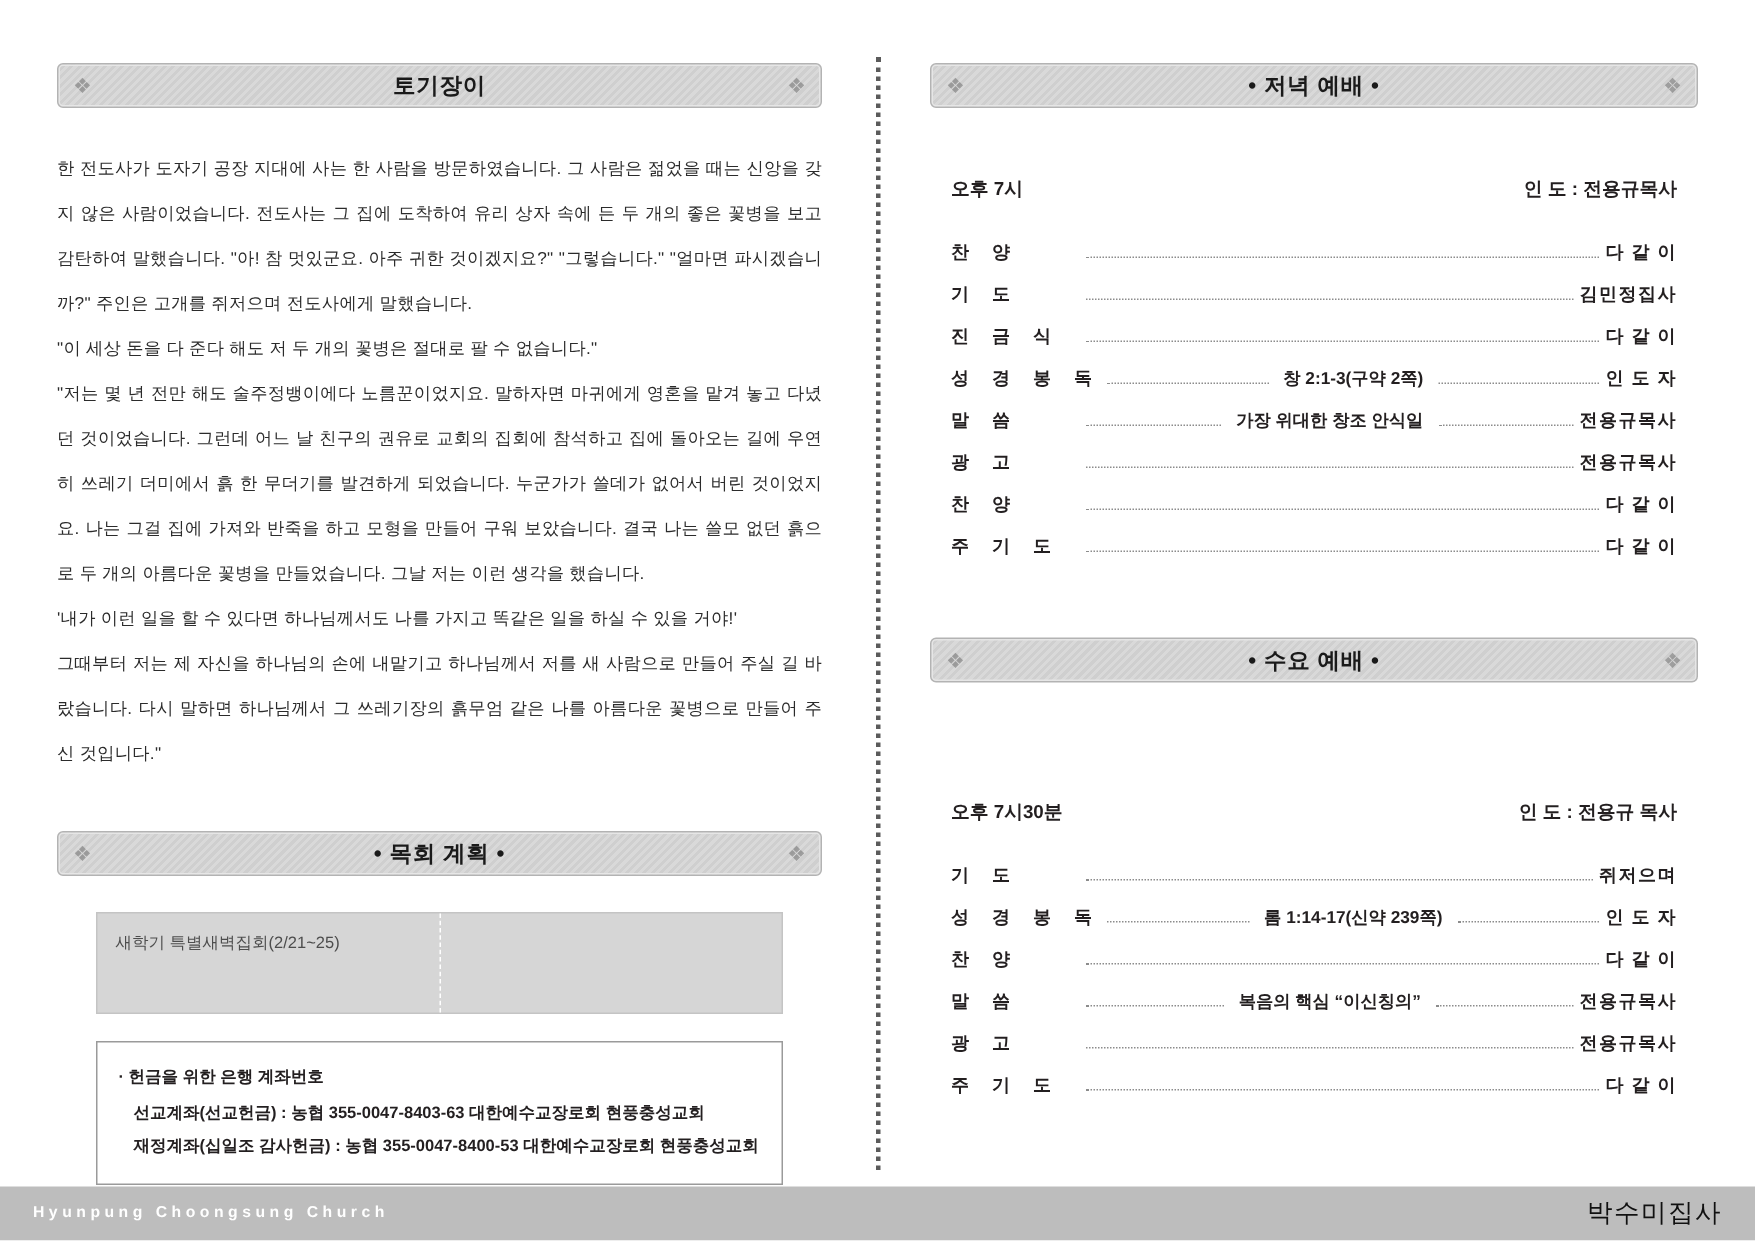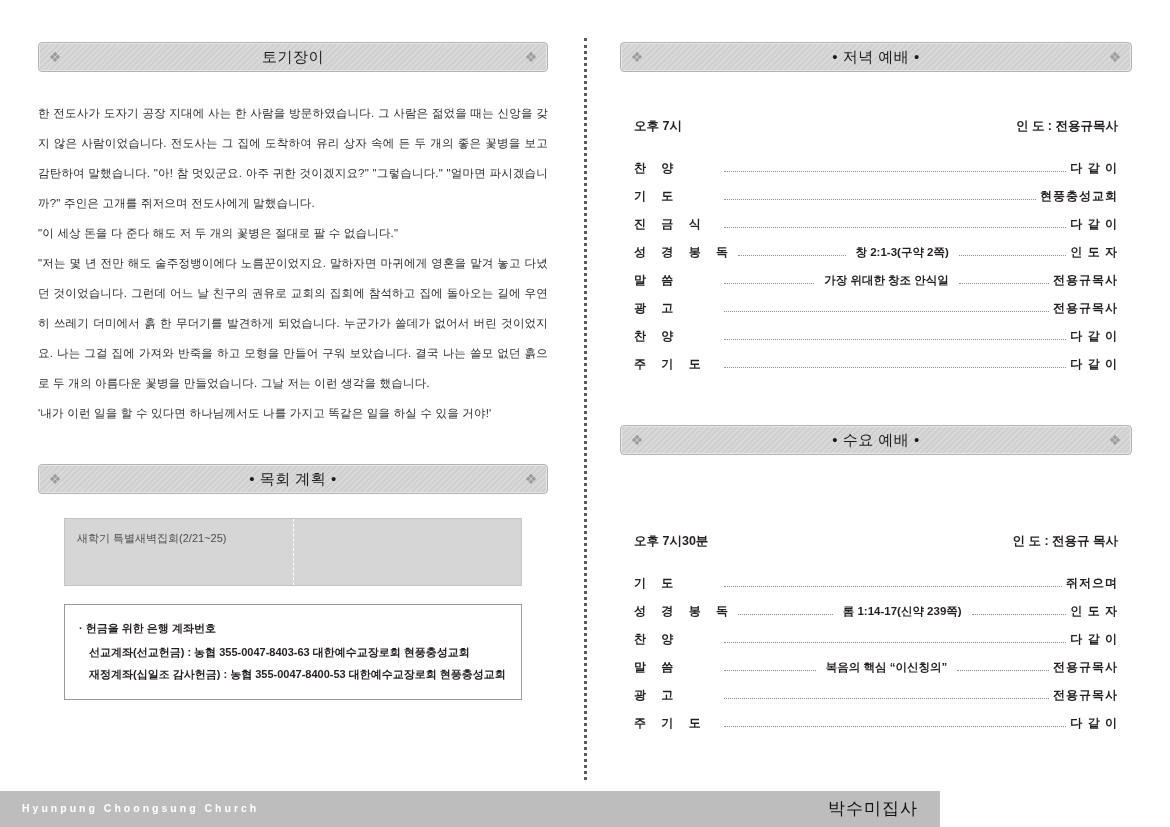--- a/index.html
+++ b/index.html
@@ -39,21 +39,21 @@
       repeating-linear-gradient(135deg, #d9d9d9 0 2px, #cfcfcf 2px 4px);
     border: 1px solid #b3b3b3;
     border-radius: 4px;
     display: flex;
     align-items: center;
     justify-content: center;
     box-shadow: inset 0 0 0 1px #e6e6e6;
   }
   .bar .title {
     font-size: 15px;
-    font-weight: normal;
+    font-weight: bold;
     letter-spacing: 0.5px;
     color: #1a1a1a;
     text-align: center;
   }
   .bar .orn {
     position: absolute;
     top: 4px;
     width: 20px; height: 20px;
     opacity: 0.55;
     color: #6f6f6f;
@@ -144,21 +144,21 @@
     font-size: 11px;
     line-height: 22px;
   }
   .acct .hd { font-weight: bold; margin-bottom: 2px; }
   .acct .ln { padding-left: 10px; font-weight: bold; letter-spacing: 0px; }
 
   
   .footer {
     position: absolute;
     left: 0; bottom: 0;
-    width: 940px; height: 36px;
+    width: 1170px; height: 36px;
     background: #bdbdbd;
   }
   .footer .eng {
     position: absolute;
     left: 22px; top: 11px;
     font-size: 10.5px;
     letter-spacing: 3px;
     color: #ffffff;
     font-weight: bold;
   }
@@ -184,20 +184,21 @@
       <span class="orn l">❖</span>
       <span class="title">토기장이</span>
       <span class="orn r">❖</span>
     </div>
 
     <div class="essay">
       <p>한 전도사가 도자기 공장 지대에 사는 한 사람을 방문하였습니다. 그 사람은 젊었을 때는 신앙을 갖지 않은 사람이었습니다. 전도사는 그 집에 도착하여 유리 상자 속에 든 두 개의 좋은 꽃병을 보고 감탄하여 말했습니다. "아! 참 멋있군요. 아주 귀한 것이겠지요?" "그렇습니다." "얼마면 파시겠습니까?" 주인은 고개를 쥐저으며 전도사에게 말했습니다.</p>
       <p>"이 세상 돈을 다 준다 해도 저 두 개의 꽃병은 절대로 팔 수 없습니다."</p>
       <p>"저는 몇 년 전만 해도 술주정뱅이에다 노름꾼이었지요. 말하자면 마귀에게 영혼을 맡겨 놓고 다녔던 것이었습니다. 그런데 어느 날 친구의 권유로 교회의 집회에 참석하고 집에 돌아오는 길에 우연히 쓰레기 더미에서 흙 한 무더기를 발견하게 되었습니다. 누군가가 쓸데가 없어서 버린 것이었지요. 나는 그걸 집에 가져와 반죽을 하고 모형을 만들어 구워 보았습니다. 결국 나는 쓸모 없던 흙으로 두 개의 아름다운 꽃병을 만들었습니다. 그날 저는 이런 생각을 했습니다.</p>
       <p>'내가 이런 일을 할 수 있다면 하나님께서도 나를 가지고 똑같은 일을 하실 수 있을 거야!'</p>
+      <p>그때부터 저는 제 자신을 하나님의 손에 내맡기고 하나님께서 저를 새 사람으로 만들어 주실 길 바랐습니다. 다시 말하면 하나님께서 그 쓰레기장의 흙무엄 같은 나를 아름다운 꽃병으로 만들어 주신 것입니다."</p>
     </div>
 
     <div class="bar" style="margin-top:36px;">
       <span class="orn l">❖</span>
       <span class="title">• 목회 계획 •</span>
       <span class="orn r">❖</span>
     </div>
 
     <div class="plan-wrap">
       <div class="plan-grid">
@@ -229,21 +230,21 @@
       </div>
 
       <div class="row">
         <span class="lbl">찬      양</span>
         <span class="dots"></span>
         <span class="val">다 같 이</span>
       </div>
       <div class="row">
         <span class="lbl">기      도</span>
         <span class="dots"></span>
-        <span class="val">현풍충성교회</span>
+        <span class="val">김민정집사</span>
       </div>
       <div class="row">
         <span class="lbl">진 금 식</span>
         <span class="dots"></span>
         <span class="val">다 같 이</span>
       </div>
       <div class="row">
         <span class="lbl">성 경 봉 독</span>
         <span class="dots"></span>
         <span class="mid">창 2:1-3(구약 2쪽)</span>

